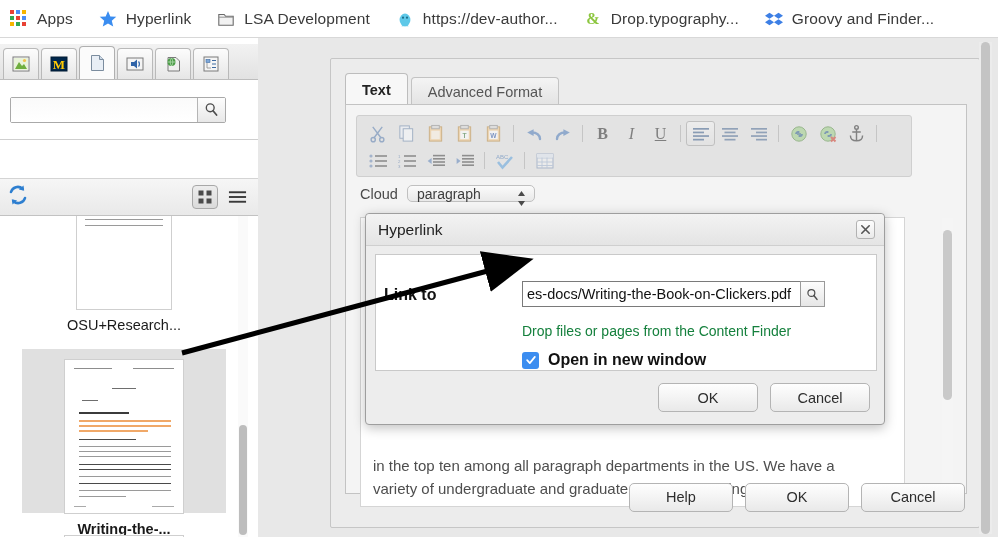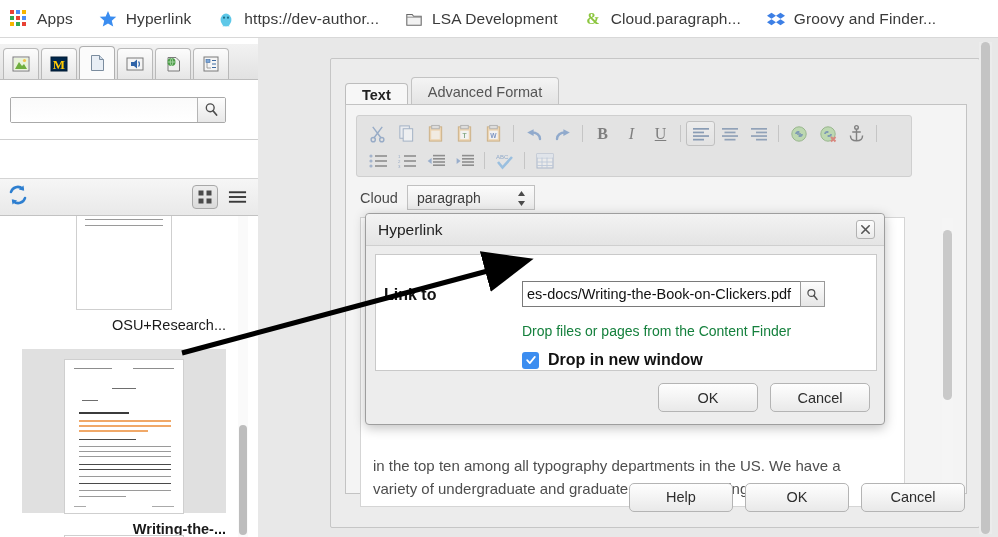--- a/index.html
+++ b/index.html
@@ -96,21 +96,21 @@
     margin: 0 auto; width:204px; background:#e0e0e0;
     padding:10px 0 4px 0; position:relative;
   }
   .thumb-card.plain { background:transparent; }
   .thumb-page {
     width:96px; height:128px; background:#fff; border:1px solid #cfcfcf;
     margin:0 auto; position:relative; overflow:hidden;
   }
   .thumb-page.big { width:120px; height:155px; }
   .thumb-caption {
-    text-align:right; font-size:14.5px; color:#1a1a1a; margin-top:7px;
+    text-align:center; font-size:14.5px; color:#1a1a1a; margin-top:7px;
     white-space:nowrap; overflow:hidden;
   }
   
   .tl { position:absolute; background:#9a9a9a; height:1px; left:8%; right:8%; }
   .tl.dark { background:#4a4a4a; }
   .tl.orange { background:#f0a868; height:2px; }
   .tl.title { background:#333; height:2px; left:8%; width:46%; }
 
   .lp-scrollbar {
     position:absolute; right:10px; top:178px; width:10px; height:321px;
@@ -138,21 +138,21 @@
     position:absolute; left:14px; top:16px; height:30px;
     display:flex; align-items:flex-end;
   }
   .etab {
     height:28px; padding:0 16px; display:flex; align-items:center;
     font-size:14.5px; color:#555;
     border:1px solid #c3c3c3; border-bottom:none; border-radius:4px 4px 0 0;
     background:linear-gradient(#f4f4f4,#e3e3e3); margin-right:3px;
   }
   .etab.active {
-    background:#f7f7f7; color:#222; font-weight:bold; height:22px;
+    background:#f7f7f7; color:#222; font-weight:bold; height:32px;
     border-color:#bdbdbd;
   }
   .tab-body {
     position:absolute; left:14px; top:45px; width:622px; height:390px;
     background:#f4f4f4; border:1px solid #c3c3c3;
   }
 
   .rte-toolbar {
     position:absolute; left:10px; top:10px; width:556px; height:62px;
     background:#e3e3e3; border:1px solid #cfcfcf; border-radius:3px;
@@ -168,22 +168,22 @@
     background:linear-gradient(#f3f3f3,#e2e2e2); opacity:.6;
   }
   .rte-sep { width:1px; height:17px; background:#bdbdbd; margin:0 5px; opacity:.8; }
   .rte-txt { font-size:16px; color:#4b4b4b; font-family:"Liberation Serif", serif; }
 
   .format-row {
     position:absolute; left:14px; top:80px; display:flex; align-items:center;
   }
   .format-label { font-size:14.5px; color:#4a4a4a; margin-right:9px; }
   .format-select {
-    min-width:128px; height:25px; padding:0 14px 0 9px;
-    border:1px solid #c0c0c0; border-radius:0;
+    min-width:128px; height:17px; padding:0 14px 0 9px;
+    border:1px solid #c0c0c0; border-radius:5px;
     background:linear-gradient(#fbfbfb,#e9e9e9);
     font-size:14px; color:#3d3d3d;
     display:flex; align-items:center; position:relative;
   }
   .stepper { position:absolute; right:8px; top:4px; width:9px; height:17px; }
 
   .body-text {
     position:absolute; left:14px; top:112px; width:545px; height:290px;
     background:#fff; border:1px solid #d5d5d5; overflow:hidden;
     padding:8px 12px; font-size:15px; color:#4e4e4e; line-height:1.55;
@@ -299,46 +299,46 @@
         <svg width="18" height="18" viewBox="0 0 20 20">
             <polygon points="10,1 12.6,7.1 19.2,7.6 14.2,11.9 15.8,18.4 10,14.9 4.2,18.4 5.8,11.9 0.8,7.6 7.4,7.1" fill="#3b8df0"></polygon>
           </svg>
       </span>
       <span class="bm-label">Hyperlink</span>
     </div>
 
     <div class="bm-item">
       <span class="bm-icon">
         <svg width="18" height="18" viewBox="0 0 20 20">
+          <path d="M2 5h6l1.6 2H18v10H2z" fill="#f2f2f2" stroke="#6a6a6a" stroke-width="1.2"></path>
+          <path d="M2 8h16" stroke="#8a8a8a" stroke-width="1"></path>
+        </svg>
+      </span>
+      <span class="bm-label">LSA Development</span>
+    </div>
+
+    <div class="bm-item">
+      <span class="bm-icon">
+        <svg width="18" height="18" viewBox="0 0 20 20">
           <ellipse cx="10" cy="11" rx="6" ry="7" fill="#5ec8e8"></ellipse>
           <circle cx="7.8" cy="8.5" r="1.2" fill="#1b6e8a"></circle>
           <circle cx="12.2" cy="8.5" r="1.2" fill="#1b6e8a"></circle>
           <path d="M6 18c1-2 7-2 8 0" fill="#5ec8e8"></path>
         </svg>
       </span>
       <span class="bm-label">https://dev-author...</span>
     </div>
 
     <div class="bm-item">
       <span class="bm-icon">
         <svg width="18" height="18" viewBox="0 0 20 20">
-          <path d="M2 5h6l1.6 2H18v10H2z" fill="#f2f2f2" stroke="#6a6a6a" stroke-width="1.2"></path>
-          <path d="M2 8h16" stroke="#8a8a8a" stroke-width="1"></path>
+          <text x="10" y="16" font-family="Liberation Serif, serif" font-size="18" font-weight="bold" fill="#8cc63f" text-anchor="middle">&amp;</text>
         </svg>
       </span>
-      <span class="bm-label">LSA Development</span>
-    </div>
-
-    <div class="bm-item">
-      <span class="bm-icon">
-        <svg width="18" height="18" viewBox="0 0 20 20">
-          <text x="10" y="16" font-family="Liberation Serif, serif" font-size="18" font-weight="bold" fill="#8cc63f" text-anchor="middle">&amp;</text>
-        </svg>
-      </span>
-      <span class="bm-label">Cloud.paragraph...</span>
+      <span class="bm-label">Drop.typography...</span>
     </div>
 
     <div class="bm-item">
       <span class="bm-icon">
         <svg width="18" height="18" viewBox="0 0 20 20">
           <polygon points="5,3 10,6.3 5,9.6 0,6.3" fill="#3d7fe5"></polygon>
           <polygon points="15,3 20,6.3 15,9.6 10,6.3" fill="#3d7fe5"></polygon>
           <polygon points="5,10.4 10,13.7 5,17 0,13.7" fill="#3d7fe5"></polygon>
           <polygon points="15,10.4 20,13.7 15,17 10,13.7" fill="#3d7fe5"></polygon>
         </svg>
@@ -690,21 +690,21 @@
             <span>paragraph</span>
             <svg class="stepper" viewBox="0 0 9 17">
               <polygon points="4.5,1 8,6 1,6" fill="#4a4a4a"></polygon>
               <polygon points="4.5,16 8,11 1,11" fill="#4a4a4a"></polygon>
             </svg>
           </div>
         </div>
 
         <div class="body-text">
           <div style="height:228px"></div>
-          <div>in the top ten among all typography departments in the US. We have a</div>
+          <div>in the top ten among all paragraph departments in the US. We have a</div>
           <div>variety of undergraduate and graduate programs serving a wide</div>
         </div>
         <div class="body-scroll">
             <i></i>
           </div>
       </div>
 
       <div class="footer-btns">
         <div class="gbtn">Help</div>
         <div class="gbtn">OK</div>
@@ -742,21 +742,21 @@
       </div>
 
       <div class="drop-hint">Drop files or pages from the Content Finder</div>
 
       <div class="checkrow">
         <span class="chk">
           <svg width="12" height="12" viewBox="0 0 14 14">
               <polyline points="2.5,7.2 5.6,10.6 11.5,3.4" fill="none" stroke="#fff" stroke-width="2" stroke-linecap="round" stroke-linejoin="round"></polyline>
             </svg>
         </span>
-        <span class="chk-label">Drop in new window</span>
+        <span class="chk-label">Open in new window</span>
       </div>
     </div>
 
     <div class="modal-btns">
       <div class="gbtn">OK</div>
       <div class="gbtn">Cancel</div>
     </div>
   </div>
 
   <svg class="arrow-svg">

